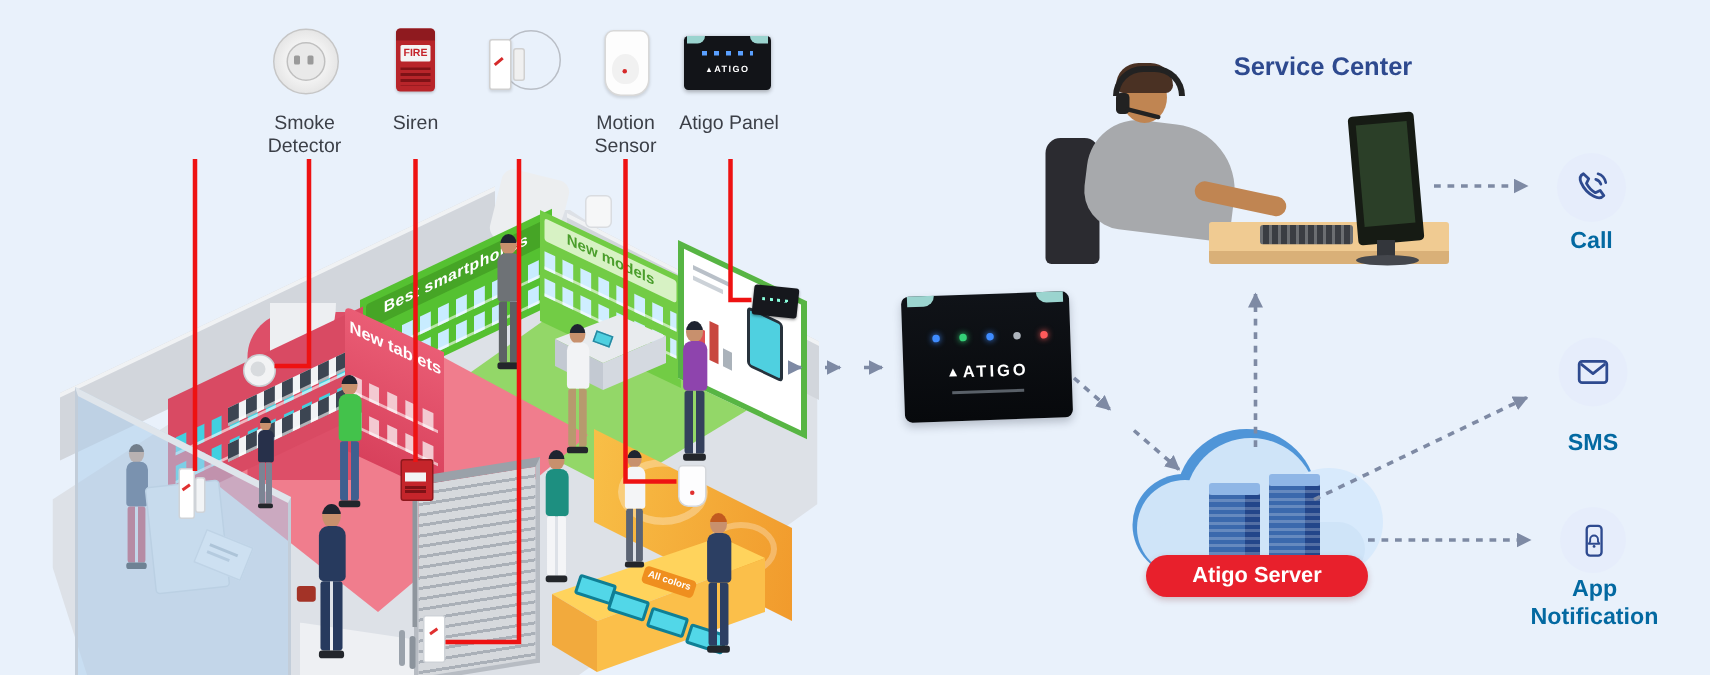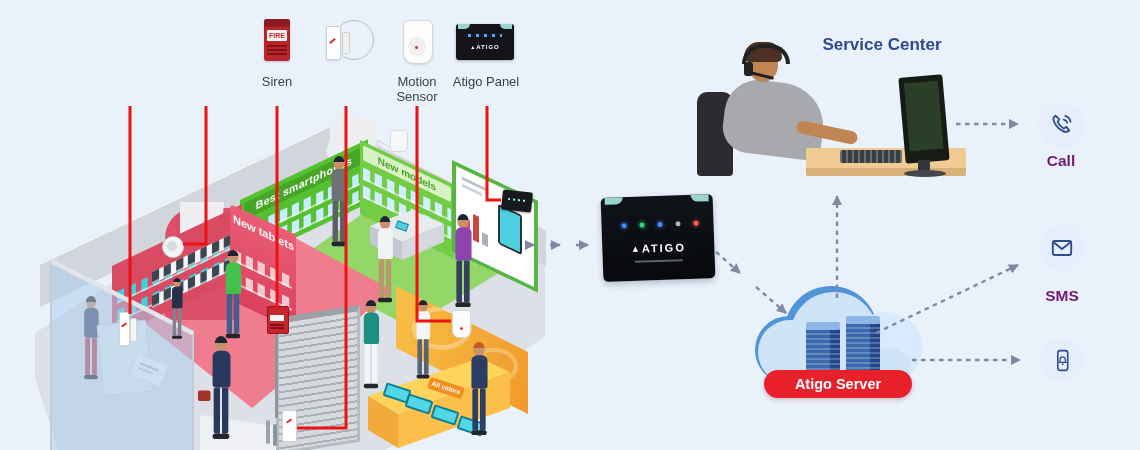--- a/index.html
+++ b/index.html
@@ -19,21 +19,21 @@
   .p-legs{width:14px;height:44px;margin:0 auto;border-radius:2px;
           background:linear-gradient(90deg,var(--pants,#333) 0 44%, rgba(0,0,0,0) 44% 56%, var(--pants,#333) 56%);}
   .p-feet{width:16px;height:5px;margin:0 auto;border-radius:2px;background:#23262b;}
   
   .shelf-strip{position:absolute;height:10px;border-bottom:2px solid rgba(255,255,255,.6);
     background-image:repeating-linear-gradient(90deg, var(--cell,#cfeeff) 0 7px, rgba(0,0,0,0) 7px 12px);}
   
   .out-circle{position:absolute;width:46px;height:46px;border-radius:50%;background:#e6edfb;
               display:flex;align-items:center;justify-content:center;}
   .out-label{position:absolute;text-align:center;font-weight:bold;font-size:15.5px;
-             color:#701a75;line-height:1.2;}
+             color:#0369a1;line-height:1.2;}
   .mc-title{position:absolute;left:782px;top:34px;width:200px;text-align:center;
             font-weight:bold;font-size:17px;color:#2e4a8f;line-height:1.25;}
   .pill{position:absolute;left:764px;top:370px;width:148px;height:28px;background:#e8202c;
         border-radius:14px;color:#fff;font-weight:bold;font-size:14.5px;display:flex;
         align-items:center;justify-content:center;box-shadow:0 2px 4px rgba(120,30,30,.25);z-index:9;}
   .led{position:absolute;width:5px;height:5px;border-radius:50%;top:26px;}
 </style>
 </head>
 <body>
 
@@ -200,20 +200,29 @@
       <div class="p-feet"></div>
     </div>
   <div class="person" style="left:466px;top:342px;--shirt:#2c3f63;--pants:#2c3f63;--hair:#c25a1f;transform:scale(.95);">
       <div class="p-head"></div>
       <div class="p-torso"></div>
       <div class="p-legs"></div>
       <div class="p-feet"></div>
     </div>
 
 
+  <div class="legend-item" style="left:172px;width:62px;">
+    <div class="legend-icon">
+      <div class="abs" style="left:10px;top:3px;width:42px;height:42px;border-radius:50%;background:radial-gradient(#f4f4f4 40%,#d9d9d9);border:1px solid #c6c6c6;"></div>
+      <div class="abs" style="left:19px;top:12px;width:24px;height:24px;border-radius:50%;background:#e9e9e9;border:1px solid #c0c0c0;"></div>
+      <div class="abs" style="left:24px;top:21px;width:4px;height:6px;background:#9a9a9a;border-radius:1px;"></div>
+      <div class="abs" style="left:33px;top:21px;width:4px;height:6px;background:#9a9a9a;border-radius:1px;"></div>
+    </div>
+    <div class="legend-label">Smoke Detector</div>
+  </div>
 
   <div class="legend-item" style="left:247px;width:60px;">
     <div class="legend-icon">
       <div class="abs" style="left:17px;top:3px;width:26px;height:42px;background:#b8252a;border-radius:3px;box-shadow:0 1px 2px rgba(0,0,0,.2);">
         <div class="abs" style="left:0;top:0;width:26px;height:8px;background:#8f1a1f;border-radius:3px 3px 0 0;"></div>
         <div class="abs" style="left:3px;top:11px;width:20px;height:11px;background:#f4f4f4;border-radius:1px;color:#c5252b;font-weight:bold;font-size:7px;text-align:center;line-height:11px;"><span>FIRE</span></div>
         <div class="abs" style="left:3px;top:26px;width:20px;height:12px;background:repeating-linear-gradient(180deg,#7e1216 0 2px,#b8252a 2px 4px);"></div>
       </div>
     </div>
     <div class="legend-label">Siren</div>
@@ -321,20 +330,21 @@
   </div>
   <div class="out-label" style="left:1002px;top:287px;width:120px;">SMS</div>
 
   <div class="out-circle" style="left:1040px;top:338px;width:44px;height:44px;">
     <svg width="25" height="25" viewBox="0 0 24 24">
       <rect x="7.5" y="2.5" width="9.5" height="19" rx="2.2" fill="none" stroke="#2e4a8f" stroke-width="1.5"></rect>
       <path d="M12.2 8.6 a2.5 2.5 0 0 1 2.5 2.5 v1.4 l.9 1.4 h-6.8 l.9 -1.4 v-1.4 a2.5 2.5 0 0 1 2.5 -2.5 z" fill="none" stroke="#2e4a8f" stroke-width="1.2" stroke-linejoin="round"></path>
       <circle cx="12.2" cy="15.6" r=".9" fill="#2e4a8f"></circle>
     </svg>
   </div>
+  <div class="out-label" style="left:1018px;top:384px;width:90px;">App Notification</div>
 
   <svg class="abs" style="left:0;top:0;z-index:50;pointer-events:none;" width="1140" height="450" viewBox="0 0 1140 450">
     <defs>
       <marker id="ah" markerWidth="12" markerHeight="12" refX="9" refY="5" orient="auto" markerUnits="userSpaceOnUse">
         <path d="M0 0 L10 5 L0 10 Z" fill="#7e8aa4"></path>
       </marker>
     </defs>
 
     <g stroke="#ee1212" stroke-width="3" fill="none">
       <path d="M130 106 V314"></path>

